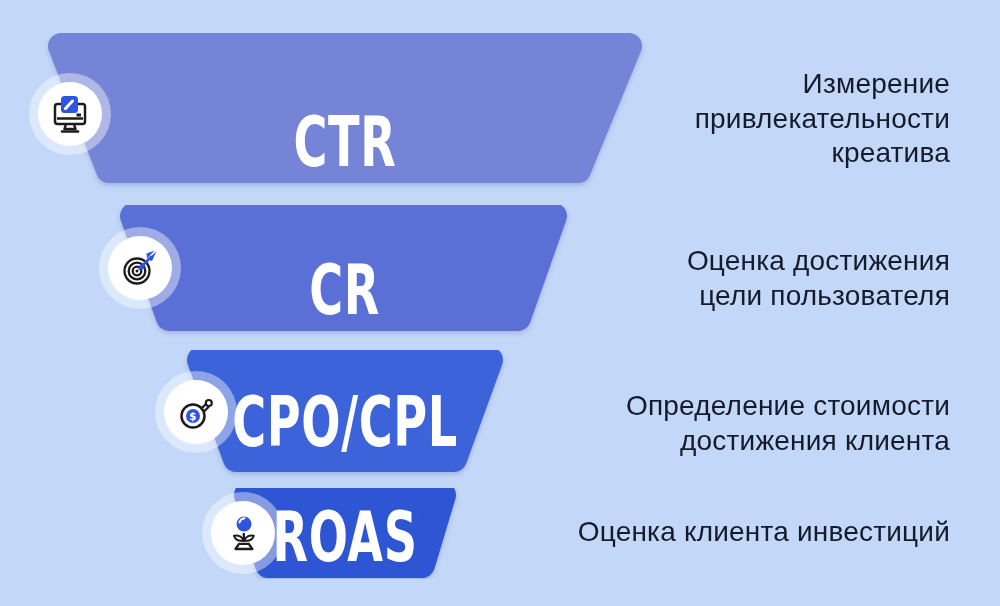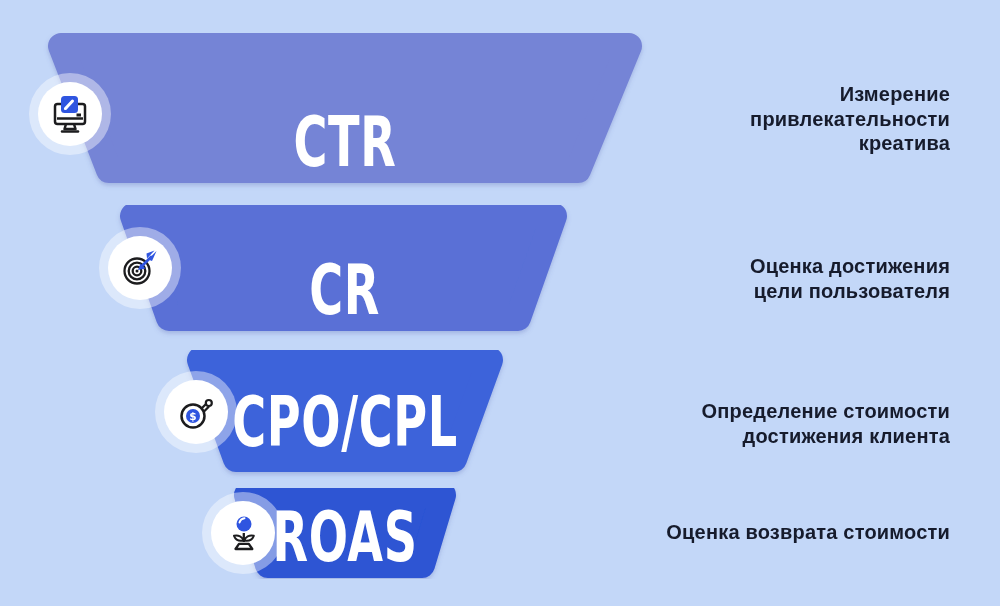--- a/index.html
+++ b/index.html
@@ -36,21 +36,21 @@
   .l2{top:203px;height:128px}
   .l3{top:338px;height:125px}
   .l4{top:482px;height:96px}
 
   
   .desc{
     position:absolute;right:50px;width:480px;z-index:2;
     display:flex;align-items:center;justify-content:flex-end;
     text-align:right;white-space:pre-line;
     color:var(--desc-color,#161b2c);
-    font-weight:bold;font-size:20px;line-height:1.24;letter-spacing:0.2px;
+    font-weight:normal;font-size:28px;line-height:1.24;letter-spacing:0.2px;
   }
   .d1{top:66px;height:106px}
   .d2{top:241px;height:76px}
   .d3{top:386px;height:76px}
   .d4{top:510px;height:44px}
 
   .funnel-poly{stroke-width:26;stroke-linejoin:round;}
 </style>
 </head>
 <body style="background: rgb(195, 215, 248);">
@@ -125,13 +125,13 @@
   </svg>
 </div>
 
 <div class="desc d1">Измерение
 привлекательности
 креатива</div>
 <div class="desc d2">Оценка достижения
 цели пользователя</div>
 <div class="desc d3">Определение стоимости
 достижения клиента</div>
-<div class="desc d4">Оценка возврата стоимости</div>
+<div class="desc d4">Оценка клиента инвестиций</div>
 
 </body></html>

